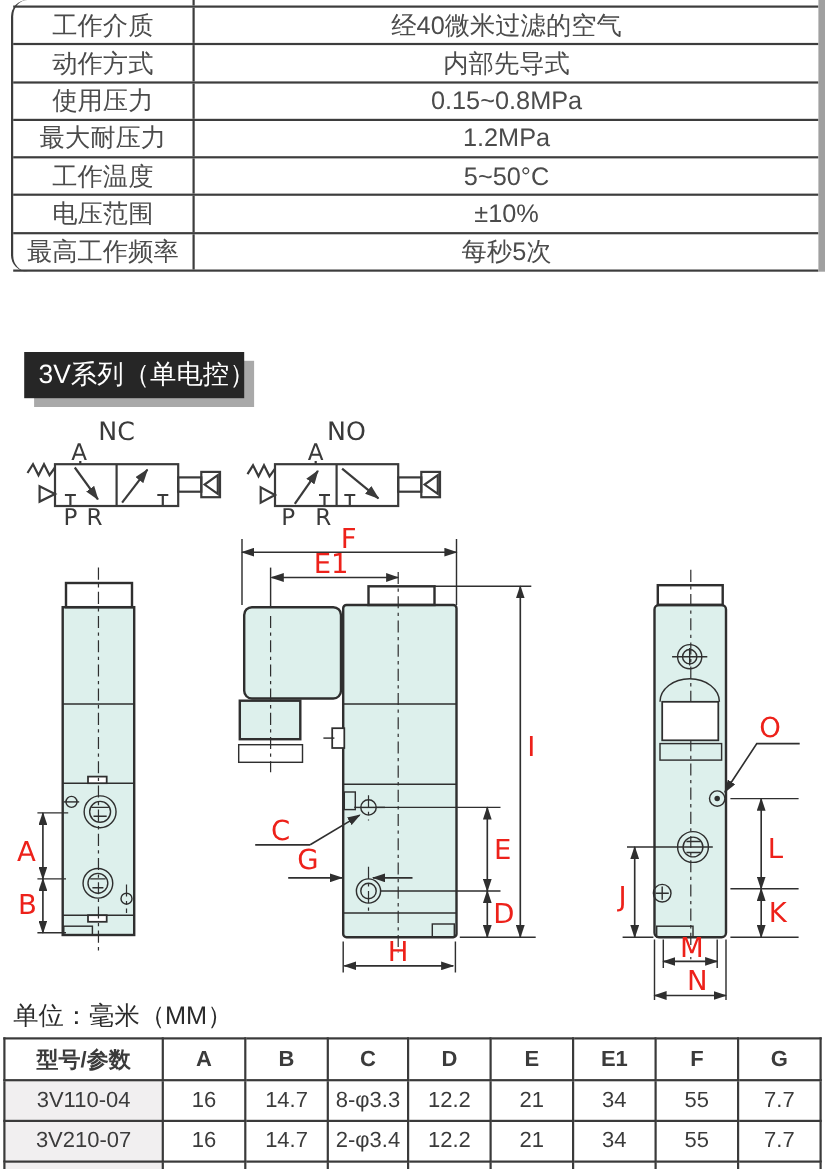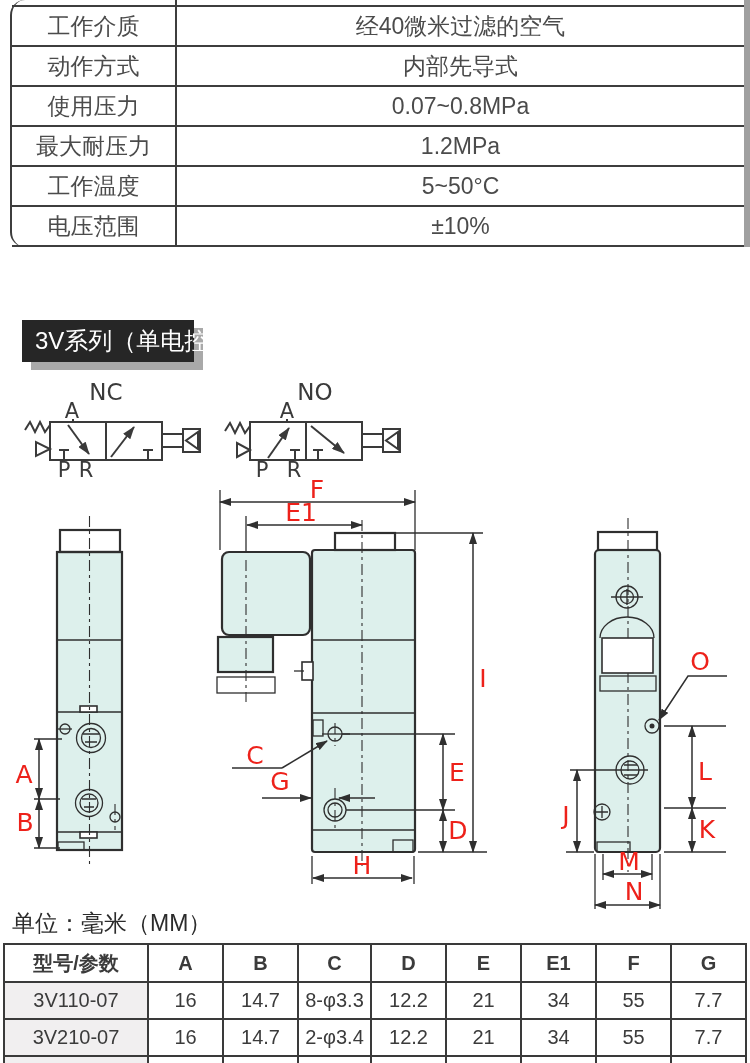--- a/index.html
+++ b/index.html
@@ -12,21 +12,21 @@
     border-left:2px solid #3d3d3d; display:flex; flex-direction:column;border-radius:15px; }
   .sp-row { display:flex; border-bottom:2px solid #3d3d3d; flex:1 1 auto; }
   .sp-row.partial { flex:0 0 7px; }
   .sp-label { width:165px; border-right:2px solid #3d3d3d; display:flex;
     align-items:center; justify-content:center; font-size:23px; color:#4b4b4b; white-space:nowrap; }
   .sp-value { flex:1; display:flex; align-items:center; justify-content:center;
     font-size:23px; color:#4b4b4b; white-space:nowrap; }
   .edge-strip { position:absolute; left:744px; top:0; width:6px; height:247px; background:#a0a0a0; }
 
   
-  .series-badge { position:absolute; left:22px; top:320px; width:172px; height:42px;
+  .series-badge { position:absolute; left:22px; top:320px; width:200px; height:42px;
     background:#262626; color:#fff; font-size:24px; line-height:42px; padding-left:13px;
     box-shadow:9px 8px 0 0 #a9a9a9; white-space:nowrap; }
 
   
   svg { position:absolute; }
   .ol   { stroke:#2f2f2f; stroke-width:2.2; fill:none; }
   .olf  { stroke:#2f2f2f; stroke-width:2.2; fill:#ddf0ec; }
   .wht  { stroke:#2f2f2f; stroke-width:1.6; fill:#ffffff; }
   .thin { stroke:#2f2f2f; stroke-width:1.3; fill:none; }
   .cl   { stroke:#2f2f2f; stroke-width:1.1; stroke-dasharray:11 4 3 4; fill:none; }
@@ -63,33 +63,37 @@
     <div class="sp-row">
       <div class="sp-label">工作介质</div>
       <div class="sp-value">经40微米过滤的空气</div>
     </div>
     <div class="sp-row">
       <div class="sp-label">动作方式</div>
       <div class="sp-value">内部先导式</div>
     </div>
     <div class="sp-row">
       <div class="sp-label">使用压力</div>
-      <div class="sp-value">0.07~0.8MPa</div>
+      <div class="sp-value">0.15~0.8MPa</div>
     </div>
     <div class="sp-row">
       <div class="sp-label">最大耐压力</div>
       <div class="sp-value">1.2MPa</div>
     </div>
     <div class="sp-row">
       <div class="sp-label">工作温度</div>
       <div class="sp-value">5~50°C</div>
     </div>
     <div class="sp-row">
       <div class="sp-label">电压范围</div>
       <div class="sp-value">±10%</div>
+    </div>
+    <div class="sp-row">
+      <div class="sp-label">最高工作频率</div>
+      <div class="sp-value">每秒5次</div>
     </div>
   </div>
   <div class="edge-strip"></div>
 
   <div class="series-badge">
     <span>3V系列（单电控）</span>
   </div>
 
   <svg style="left:15px; top:380px;" width="400" height="100" viewBox="0 0 400 100">
     <defs>
@@ -279,21 +283,21 @@
       <th>A</th>
       <th>B</th>
       <th>C</th>
       <th>D</th>
       <th>E</th>
       <th>E1</th>
       <th>F</th>
       <th>G</th>
     </tr>
     <tr>
-      <td class="model">3V110-07</td>
+      <td class="model">3V110-04</td>
       <td>16</td>
       <td>14.7</td>
       <td>8-φ3.3</td>
       <td>12.2</td>
       <td>21</td>
       <td>34</td>
       <td>55</td>
       <td>7.7</td>
     </tr>
     <tr>

